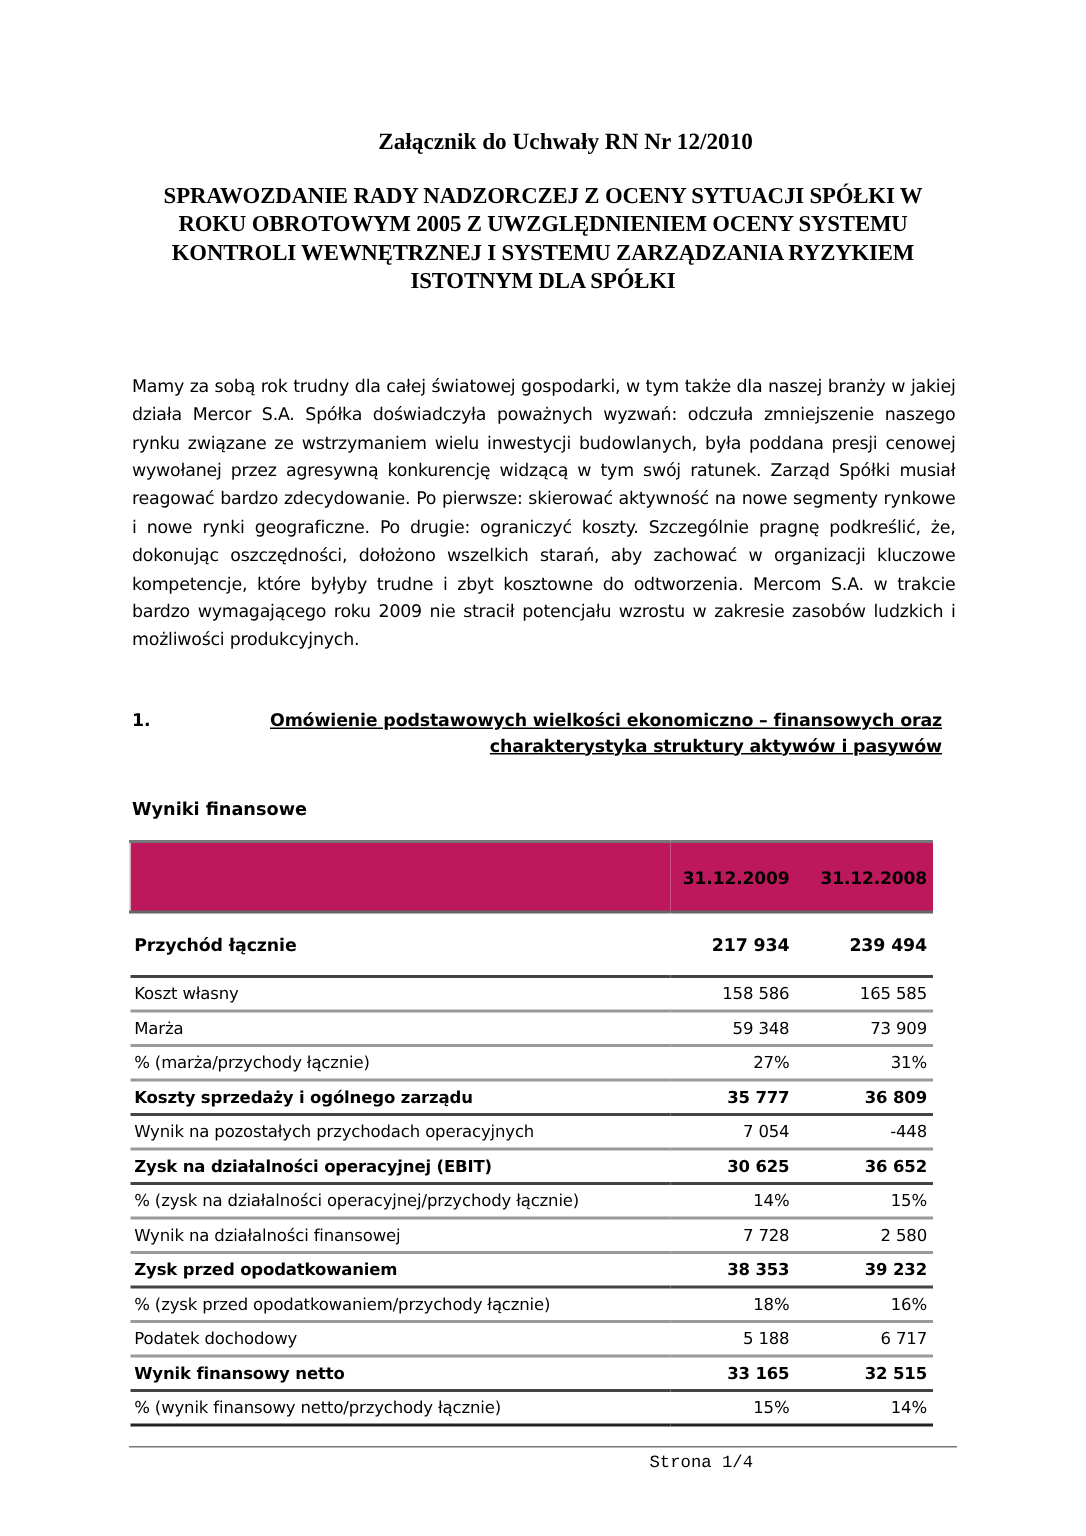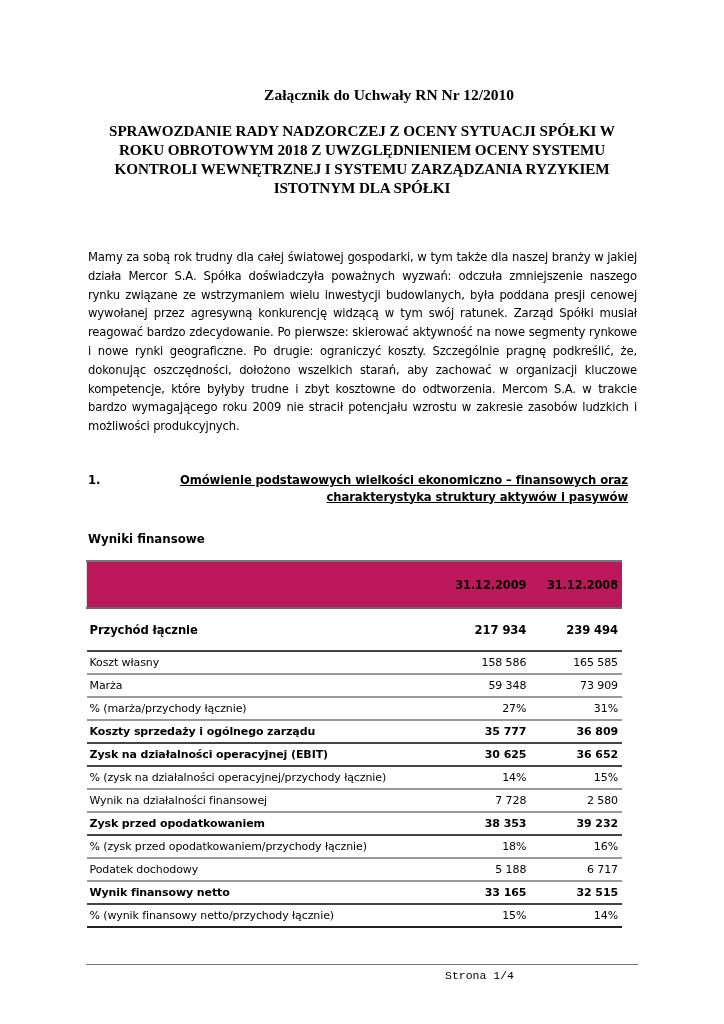--- a/index.html
+++ b/index.html
@@ -1,17 +1,17 @@
 <!DOCTYPE html>
 <html><head>
   <meta charset="utf-8">
   <style>
     html, body { margin: 0; padding: 0; background: #ffffff; }
     body { width: 724px; height: 1024px; position: relative; overflow: hidden; color: #000; }
-    .page { position: absolute; left: 0; top: 0; width: 588px; height: 1024px; padding-left: 12px; }
+    .page { position: absolute; left: 0; top: 0; width: 588px; height: 1024px; }
 
     .annex {
       position: absolute; right: 86px; top: 86px;
       font-family: "Liberation Serif", serif; font-weight: bold; font-size: 15.5px;
     }
     .doc-title {
       position: absolute; left: 88px; width: 548px; top: 121px;
       font-family: "Liberation Serif", serif; font-weight: bold; font-size: 15.2px;
       line-height: 19px; text-align: center; letter-spacing: -0.1px;
     }
@@ -63,21 +63,21 @@
       font-family: Liberation Mono, monospace; font-size: 11.5px;
     }
   </style>
 </head>
 <body>
 
 <div class="page">
 
   <div class="annex">Załącznik do Uchwały RN Nr 12/2010</div>
 
-  <div class="doc-title">SPRAWOZDANIE RADY NADZORCZEJ Z OCENY SYTUACJI SPÓŁKI W ROKU OBROTOWYM 2018 Z UWZGLĘDNIENIEM OCENY SYSTEMU KONTROLI WEWNĘTRZNEJ I SYSTEMU ZARZĄDZANIA RYZYKIEM ISTOTNYM DLA SPÓŁKI</div>
+  <div class="doc-title">SPRAWOZDANIE RADY NADZORCZEJ Z OCENY SYTUACJI SPÓŁKI W ROKU OBROTOWYM 2005 Z UWZGLĘDNIENIEM OCENY SYSTEMU KONTROLI WEWNĘTRZNEJ I SYSTEMU ZARZĄDZANIA RYZYKIEM ISTOTNYM DLA SPÓŁKI</div>
 
   <p class="intro" style="margin:0;">Mamy za sobą rok trudny dla całej światowej gospodarki, w tym także dla naszej branży w jakiej działa Mercor S.A. Spółka doświadczyła poważnych wyzwań: odczuła zmniejszenie naszego rynku związane ze wstrzymaniem wielu inwestycji budowlanych, była poddana presji cenowej wywołanej przez agresywną konkurencję widzącą w tym swój ratunek. Zarząd Spółki musiał reagować bardzo zdecydowanie. Po pierwsze: skierować aktywność na nowe segmenty rynkowe i nowe rynki geograficzne. Po drugie: ograniczyć koszty. Szczególnie pragnę podkreślić, że, dokonując oszczędności, dołożono wszelkich starań, aby zachować  w organizacji kluczowe kompetencje, które byłyby trudne i zbyt kosztowne do odtworzenia. Mercom S.A. w trakcie bardzo wymagającego roku 2009 nie stracił potencjału wzrostu w zakresie zasobów ludzkich i możliwości produkcyjnych.</p>
 
   <div class="section-heading">
     <span class="num">1.</span>
     <span class="txt">Omówienie podstawowych wielkości ekonomiczno – finansowych oraz charakterystyka struktury aktywów i pasywów</span>
   </div>
 
   <div class="subheading">Wyniki finansowe</div>
 
@@ -107,20 +107,25 @@
         </tr>
         <tr class="">
           <td class="label">% (marża/przychody łącznie)</td>
           <td class="val col-2009">27%</td>
           <td class="val col-2008">31%</td>
         </tr>
         <tr class="bold">
           <td class="label">Koszty sprzedaży i ogólnego zarządu</td>
           <td class="val col-2009">35 777</td>
           <td class="val col-2008">36 809</td>
+        </tr>
+        <tr class="">
+          <td class="label">Wynik na pozostałych przychodach operacyjnych</td>
+          <td class="val col-2009">7 054</td>
+          <td class="val col-2008">-448</td>
         </tr>
         <tr class="bold">
           <td class="label">Zysk  na działalności operacyjnej (EBIT)</td>
           <td class="val col-2009">30 625</td>
           <td class="val col-2008">36 652</td>
         </tr>
         <tr class="">
           <td class="label">% (zysk na działalności operacyjnej/przychody łącznie)</td>
           <td class="val col-2009">14%</td>
           <td class="val col-2008">15%</td>

